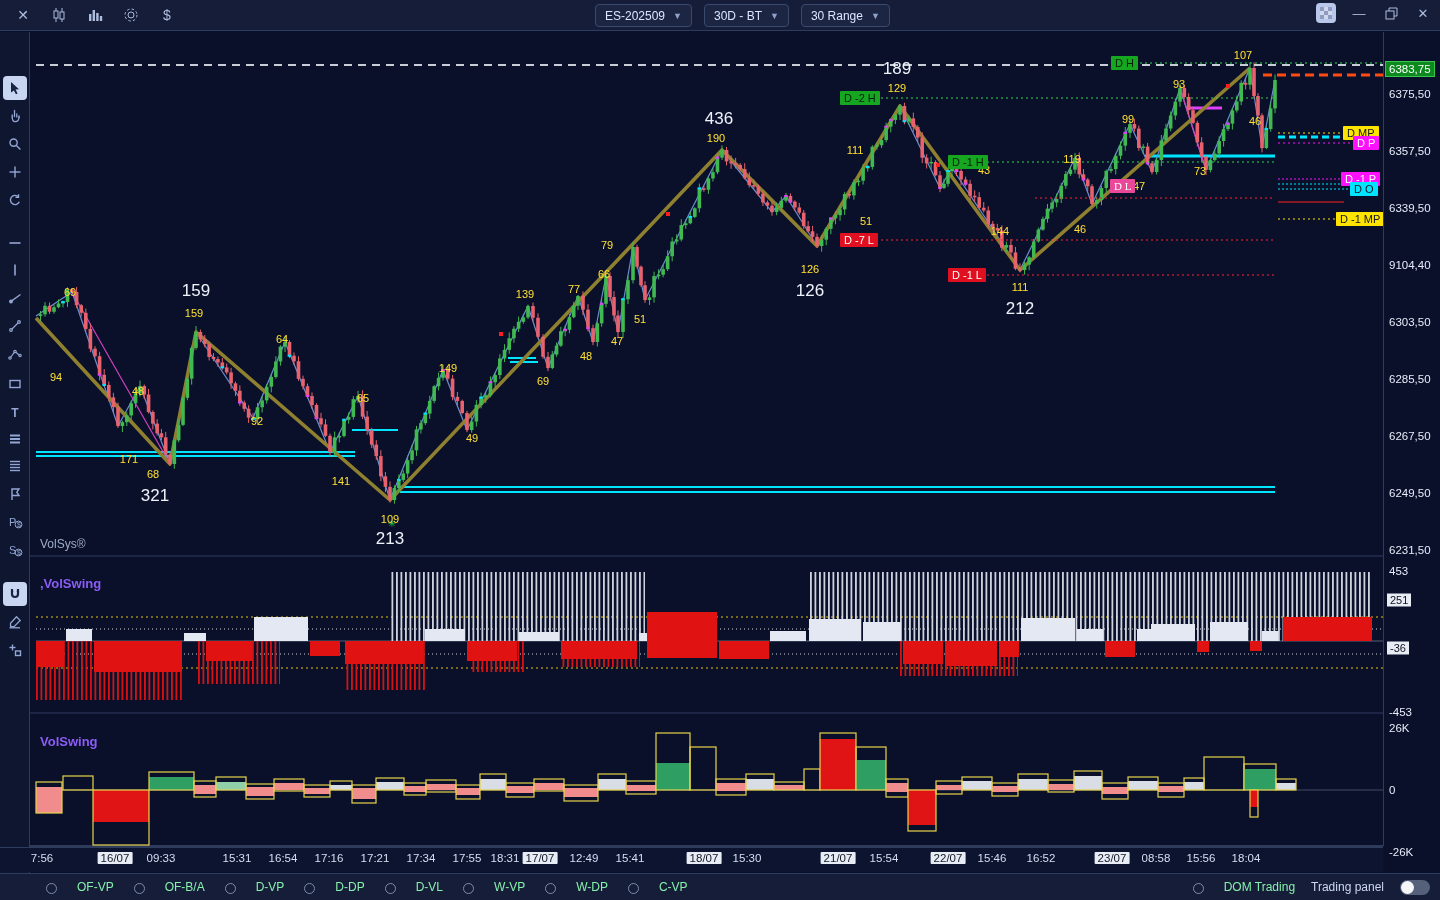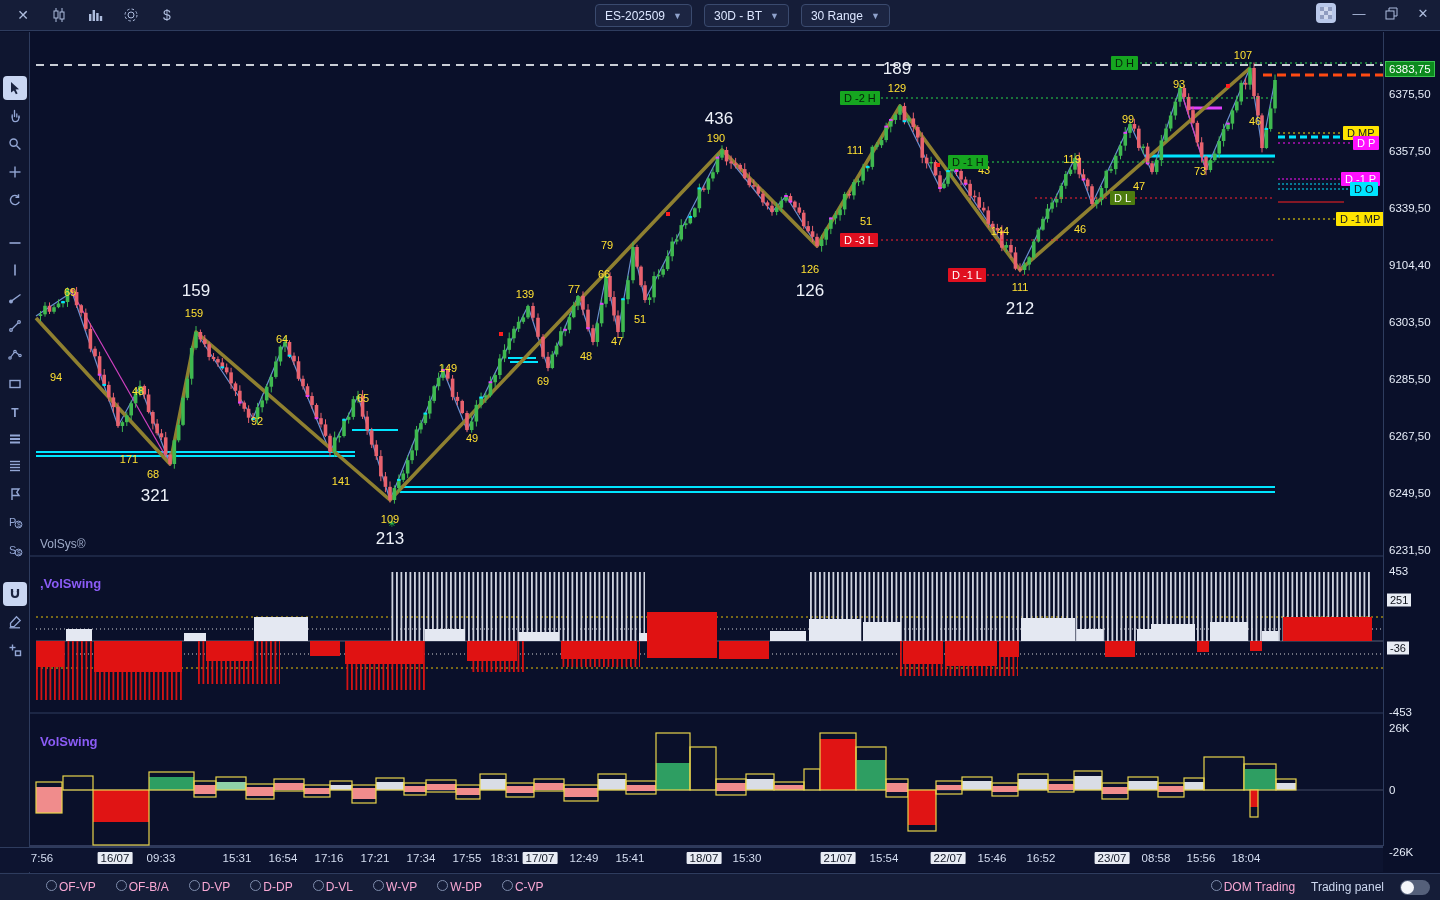--- a/index.html
+++ b/index.html
@@ -30,21 +30,21 @@
   #paxis{position:absolute;left:1383px;top:32px;width:57px;height:814px;background:#0a102a;border-left:1px solid #2e3c5e;z-index:8;}
   .ptick{position:absolute;left:5px;transform:translateY(-50%);font-size:11.5px;color:#e6ecf8;}
   .pcur{position:absolute;left:1px;transform:translateY(-50%);font-size:11.5px;color:#fff;background:#0c8a1e;border:1px solid #39c44f;padding:0 3px;line-height:14px;}
   .pbox{position:absolute;left:3px;transform:translateY(-50%);font-size:11px;color:#10131c;background:#e8ecf4;padding:0 3px;line-height:13px;}
   
   #taxis{position:absolute;left:0;top:847px;width:1383px;height:25px;background:#0d1430;border-top:1px solid #2e3c5e;z-index:8;}
   .ttick{position:absolute;top:4px;transform:translateX(-50%);font-size:11.5px;color:#d6dff2;white-space:nowrap;}
   .ttick.hl{background:#e8ecf4;color:#111725;padding:0 3px;border-radius:1px;}
   
   #botbar{position:absolute;left:0;top:873px;width:1440px;height:27px;background:#151d38;border-top:1px solid #2e3c5e;display:flex;align-items:center;z-index:9;}
-  .radio-item{display:flex;align-items:flex-start;gap:2px;color:#f9a8d4;font-size:12px;}
+  .radio-item{display:flex;align-items:flex-end;gap:20px;color:#86efac;font-size:12px;}
   .radio{width:11px;height:11px;border:1.5px solid #7e8cac;border-radius:50%;background:transparent;}
   #radio-group{display:flex;gap:20px;padding-left:46px;}
   #bot-right{position:absolute;right:10px;display:flex;align-items:center;gap:16px;color:#cdd8f0;font-size:12px;}
   .toggle{width:30px;height:15px;background:#55607a;border-radius:8px;position:relative;}
   .toggle .knob{position:absolute;left:1px;top:1px;width:13px;height:13px;border-radius:50%;background:#f5f7fb;}
   svg.gfx{position:absolute;left:0;top:0;z-index:2;}
 </style>
 </head>
 <body>
 
@@ -1093,22 +1093,22 @@
       <div class="wlab" style="left: 196px; top: 291px;">159</div>
       <div class="wlab" style="left: 155px; top: 496px;">321</div>
       <div class="wlab" style="left: 390px; top: 539px;">213</div>
       <div class="wlab" style="left: 719px; top: 119px;">436</div>
       <div class="wlab" style="left: 810px; top: 291px;">126</div>
       <div class="wlab" style="left: 897px; top: 69px;">189</div>
       <div class="wlab" style="left: 1020px; top: 309px;">212</div>
       <div class="lvl" style="left: 1111px; top: 63px; background: rgb(22, 166, 32); color: rgb(6, 33, 10);">D H</div>
       <div class="lvl" style="left: 840px; top: 98px; background: rgb(22, 166, 32); color: rgb(6, 33, 10);">D -2 H</div>
       <div class="lvl" style="left: 948px; top: 162px; background: rgb(22, 166, 32); color: rgb(6, 33, 10);">D -1 H</div>
-      <div class="lvl" style="left: 1110px; top: 198px; background: #4d7c0f; color: rgb(255, 255, 255);">D L</div>
-      <div class="lvl" style="left: 840px; top: 240px; background: rgb(224, 16, 32); color: rgb(255, 255, 255);">D -3 L</div>
+      <div class="lvl" style="left: 1110px; top: 186px; background: #ec4899; color: rgb(255, 255, 255); font-family: Liberation Serif, serif;">D L</div>
+      <div class="lvl" style="left: 840px; top: 240px; background: rgb(224, 16, 32); color: rgb(255, 255, 255);">D -7 L</div>
       <div class="lvl" style="left: 948px; top: 275px; background: rgb(224, 16, 32); color: rgb(255, 255, 255);">D -1 L</div>
       <div class="lvl" style="left: 1343px; top: 133px; background: rgb(255, 228, 0); color: rgb(20, 23, 31);">D MP</div>
       <div class="lvl" style="left: 1353px; top: 143px; background: rgb(255, 16, 255); color: rgb(255, 255, 255);">D P</div>
       <div class="lvl" style="left: 1341px; top: 179px; background: rgb(255, 16, 255); color: rgb(255, 255, 255);">D -1 P</div>
       <div class="lvl" style="left: 1350px; top: 189px; background: rgb(0, 229, 255); color: rgb(20, 23, 31);">D O</div>
       <div class="lvl" style="left: 1336px; top: 219px; background: rgb(255, 228, 0); color: rgb(20, 23, 31);">D -1 MP</div>
     </div>
 
   <div class="watermark">VolSys®</div>
   <div class="pnl-label" style="top:576px;">,VolSwing</div>

